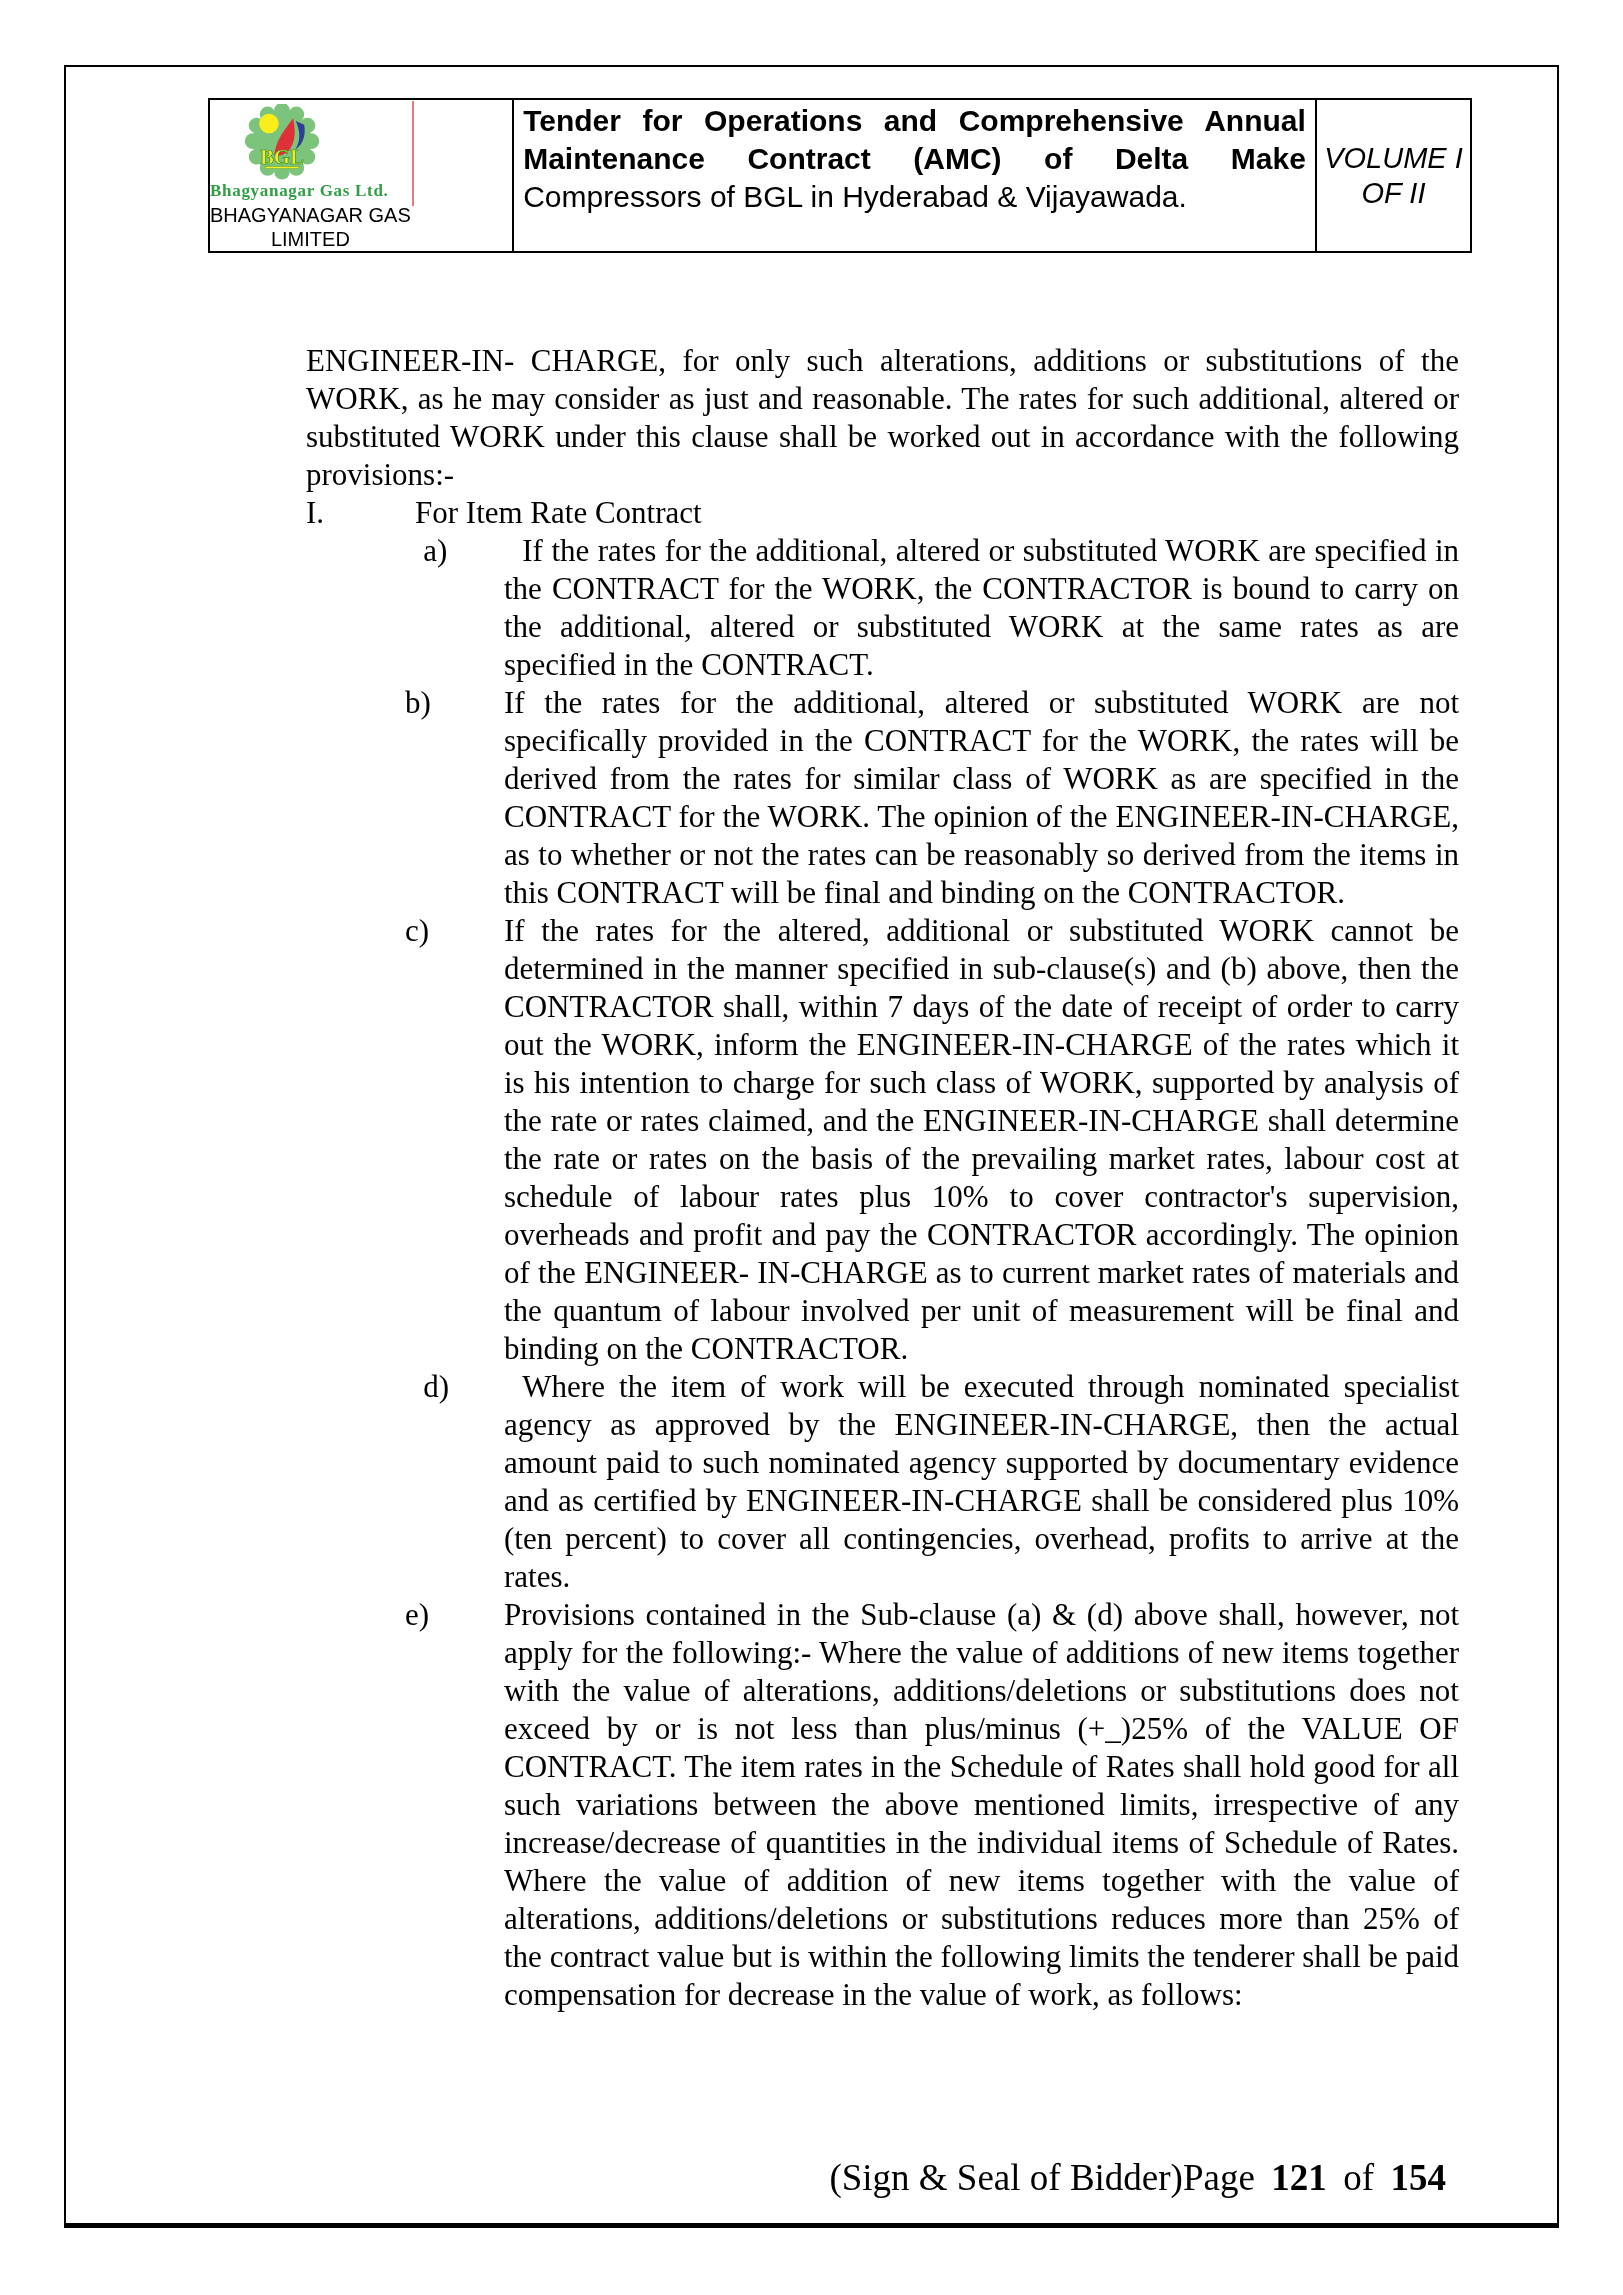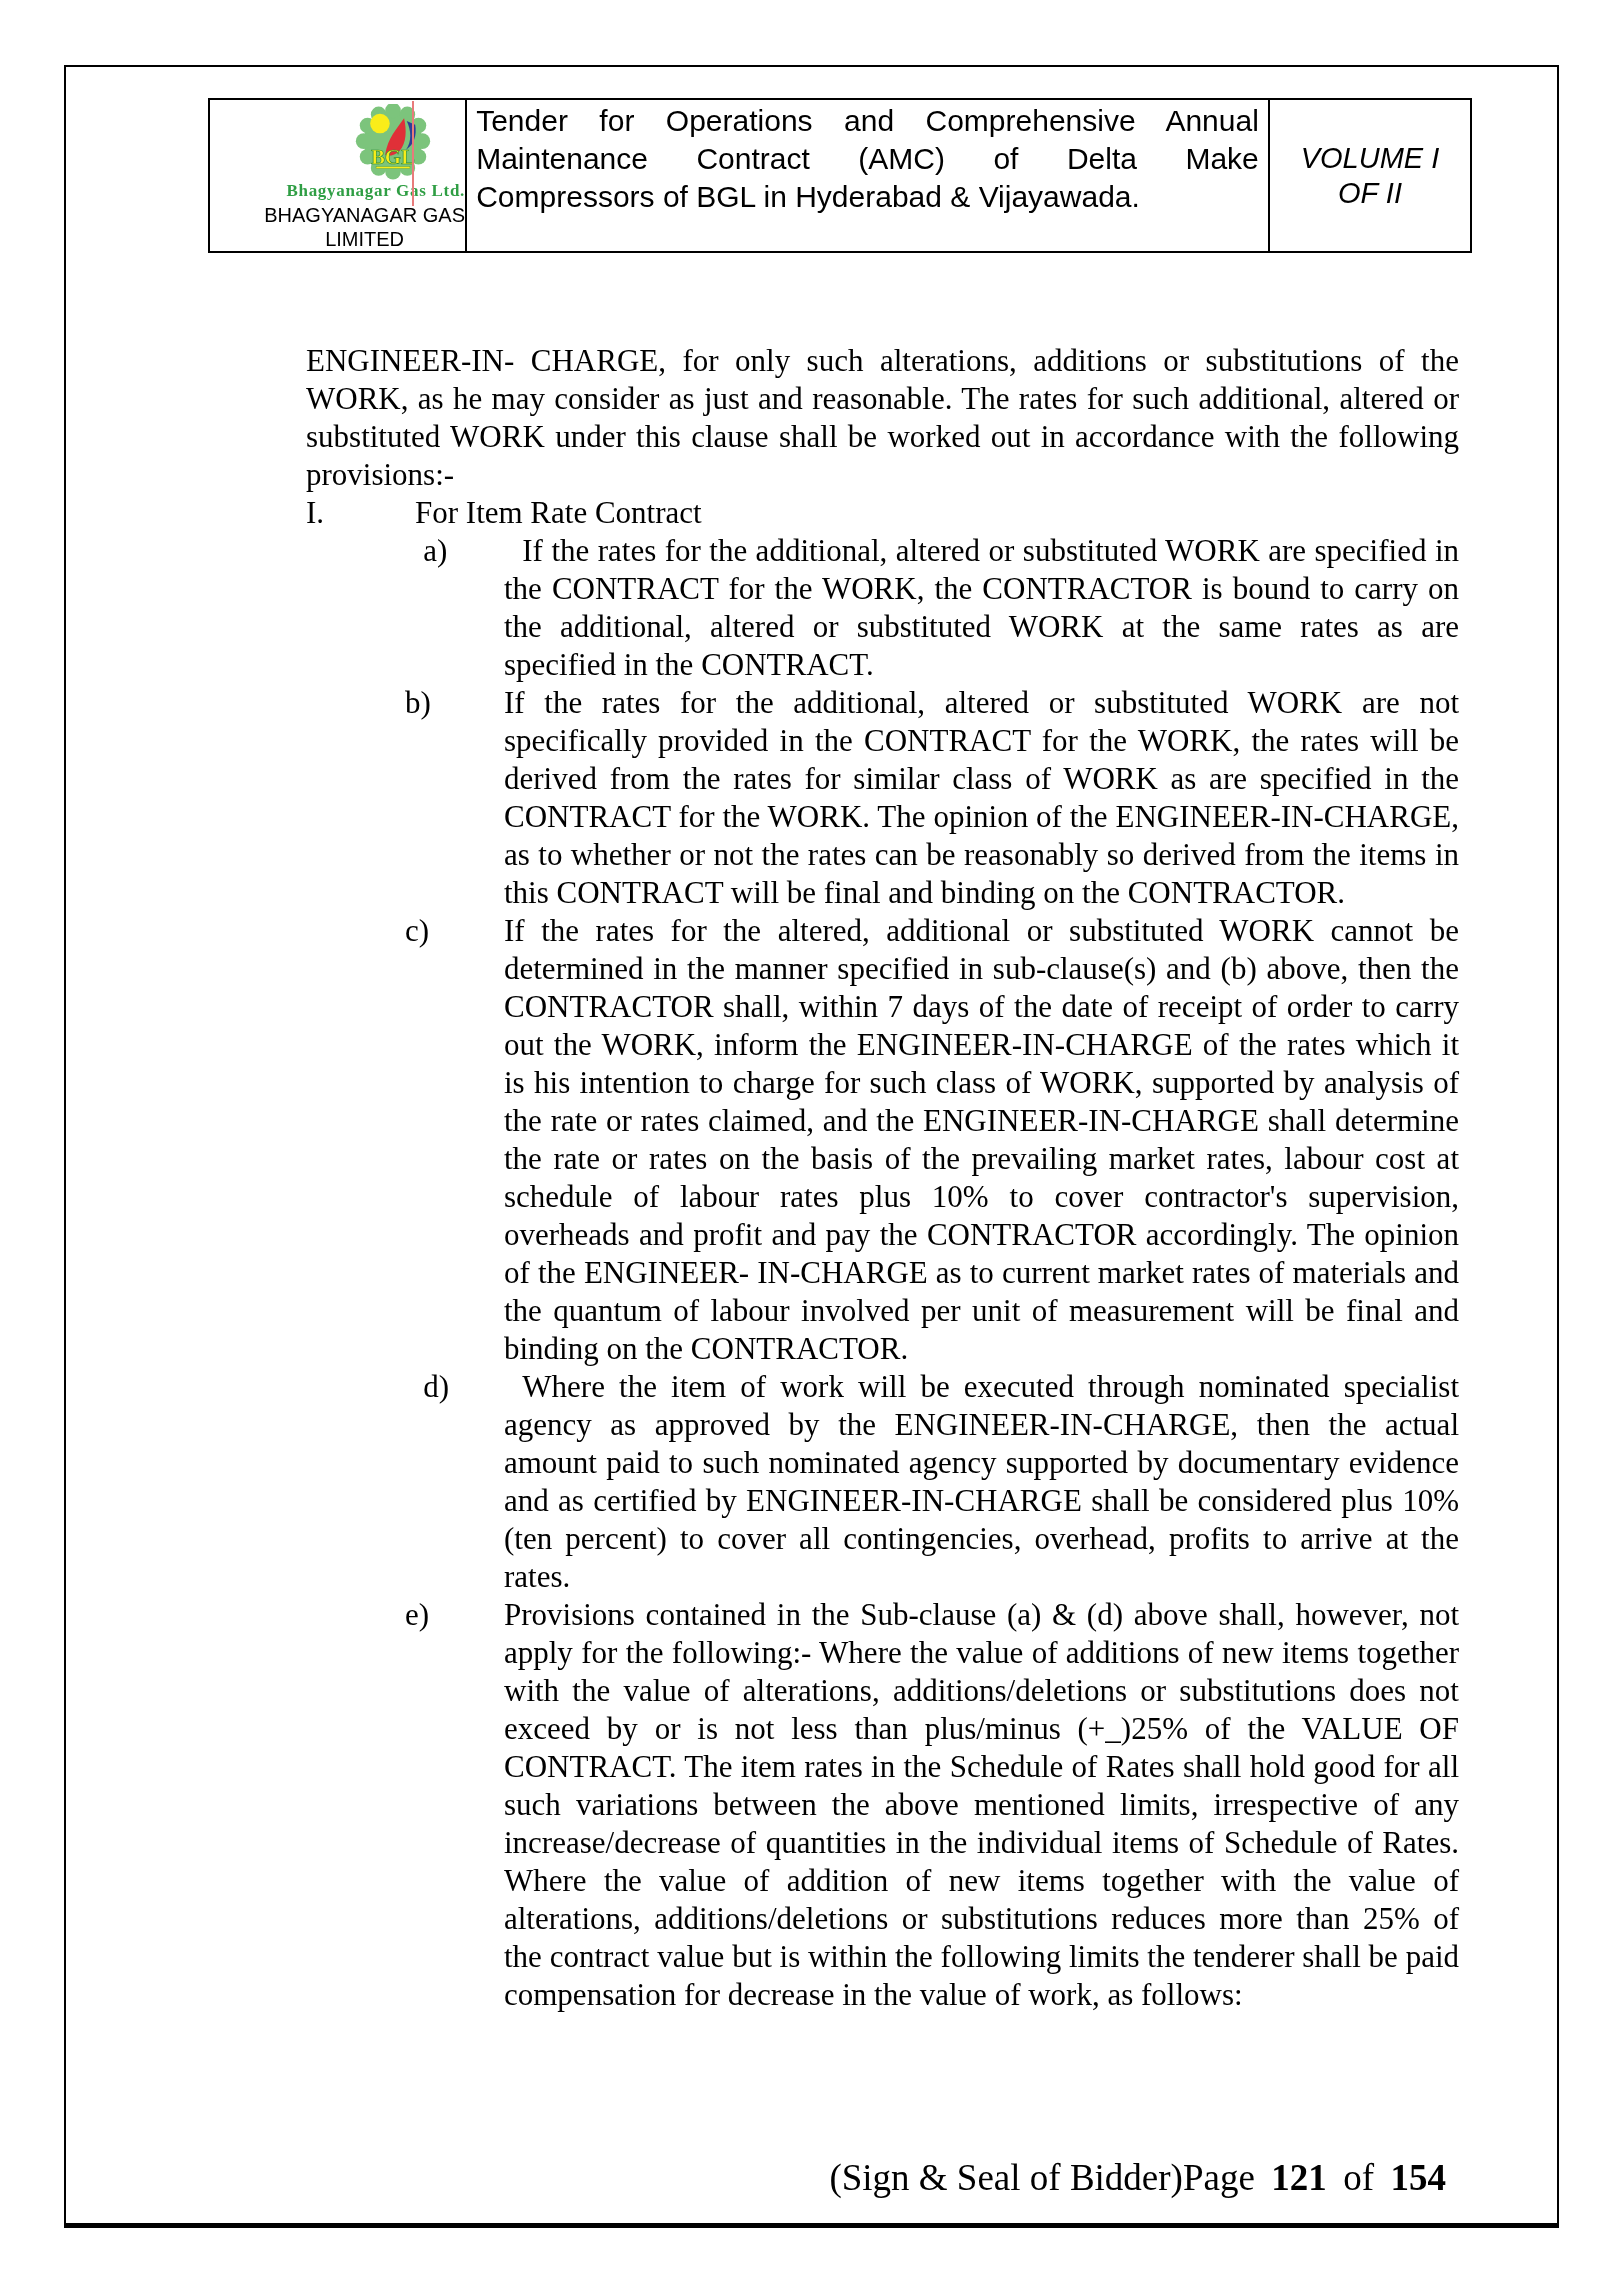--- a/index.html
+++ b/index.html
@@ -24,41 +24,41 @@
     position:absolute;
     left:208px;top:98px;
     width:1264px;height:155px;
     border:2.6px solid #000;
     box-sizing:border-box;
     display:flex;
     background:#fff;
   }
   .cell{box-sizing:border-box;height:100%;}
   .cell-logo{
-    width:257px;
+    width:304px;
     border-right:2px solid #000;
-    display:flex;flex-direction:column;align-items:flex-end;
+    display:flex;flex-direction:column;align-items:flex-start;
     padding-top:3.9px;
     position:relative;
   }
   .cell-title{
     width:803px;
     border-right:2px solid #000;
     padding:2px 9.2px 0 9.2px;
     font-family:"Liberation Sans", sans-serif;
     font-size:30px;line-height:38px;
   }
   .cell-volume{
     flex:1;
     display:flex;flex-direction:column;justify-content:center;align-items:center;
     font-family:"Liberation Sans", sans-serif;
     font-size:29px;line-height:35px;font-style:italic;
   }
   .title-line{width:100%;}
-  .just-all{text-align:justify;text-align-last:justify;}
+  .just-all{text-align:justify;text-align-last:justify;font-weight:bold;}
   .just-left{text-align:left;}
   .centered{text-align:center;}
   .logo-subtitle{
     font-family:"Liberation Serif", serif;
     font-weight:bold;
     font-size:17px;line-height:18.3px;
     color:#2f9e44;
     letter-spacing:0.7px;
   }
   .company-name{

